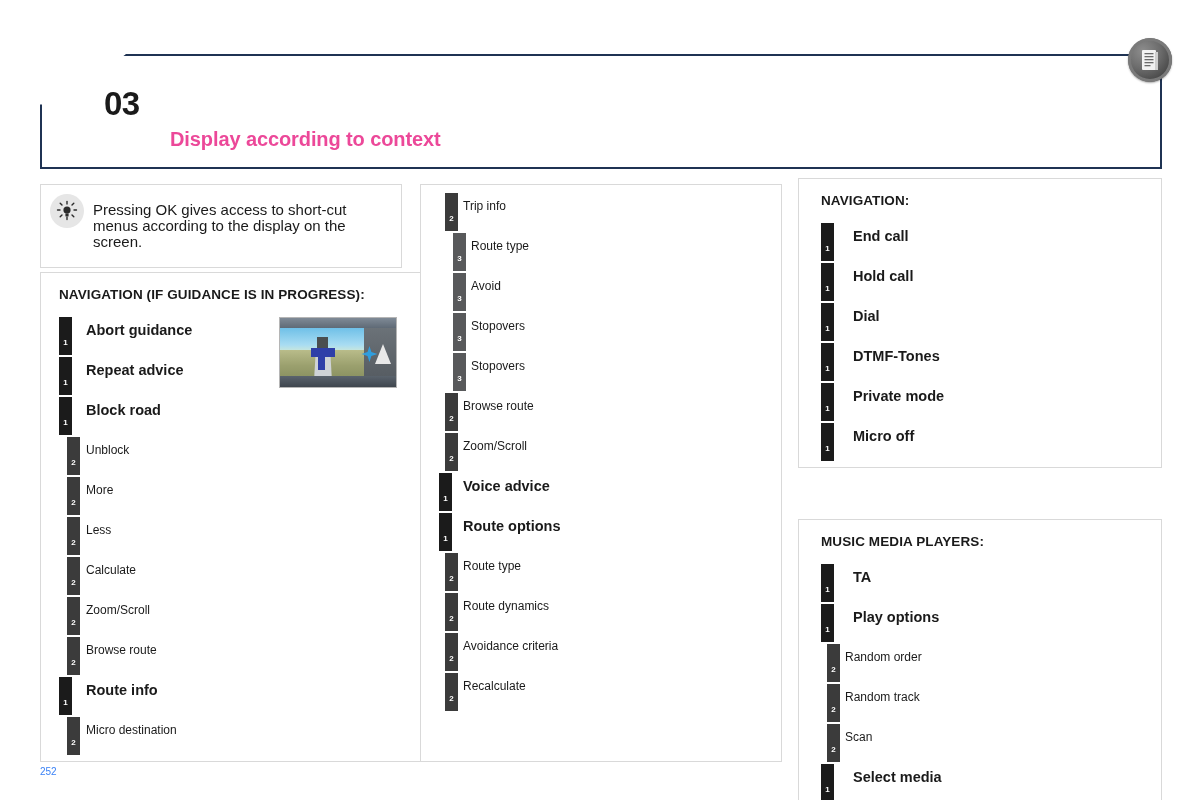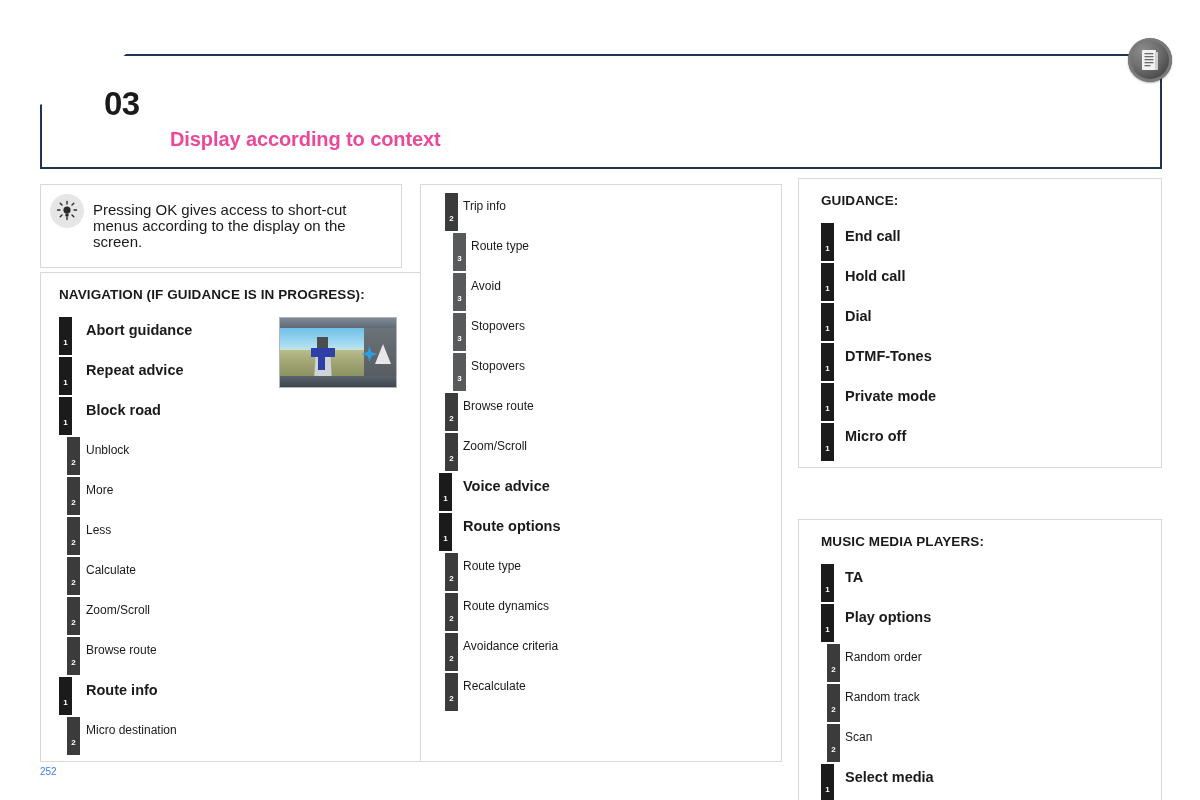--- a/index.html
+++ b/index.html
@@ -214,21 +214,21 @@
   .col-mid .lvl1 .marker { left: 18px; }
   .col-mid .lvl2 .marker { left: 24px; }
   .col-mid .lvl3 .marker { left: 32px; }
   .col-mid .lvl1 .mlabel { left: 42px; }
   .col-mid .lvl2 .mlabel { left: 42px; }
   .col-mid .lvl3 .mlabel { left: 50px; }
 
   
   .tel-panel .lvl1 .marker, .media-panel .lvl1 .marker { left: 22px; }
   .tel-panel .lvl2 .marker, .media-panel .lvl2 .marker { left: 28px; }
-  .tel-panel .lvl1 .mlabel, .media-panel .lvl1 .mlabel { left: 46px; }
+  .tel-panel .lvl1 .mlabel, .media-panel .lvl1 .mlabel { left: 54px; }
   .tel-panel .lvl2 .mlabel, .media-panel .lvl2 .mlabel { left: 46px; }
 
   
   .nav-thumb {
     position: absolute;
     left: 238px;
     top: 44px;
     width: 118px;
     height: 71px;
     border: 1px solid #b5b5b5;
@@ -503,21 +503,21 @@
         <div class="menu-item lvl2">
           <div class="marker">
             <span class="mnum">2</span>
           </div>
           <div class="mlabel">Recalculate</div>
         </div>
       </div>
   </div>
 
   <div class="tel-panel">
-    <div class="panel-heading">GUIDANCE:</div>
+    <div class="panel-heading">NAVIGATION:</div>
     <div class="menu-list" id="tel-list">
         <div class="menu-item lvl1">
           <div class="marker">
             <span class="mnum">1</span>
           </div>
           <div class="mlabel">End call</div>
         </div>
         <div class="menu-item lvl1">
           <div class="marker">
             <span class="mnum">1</span>

